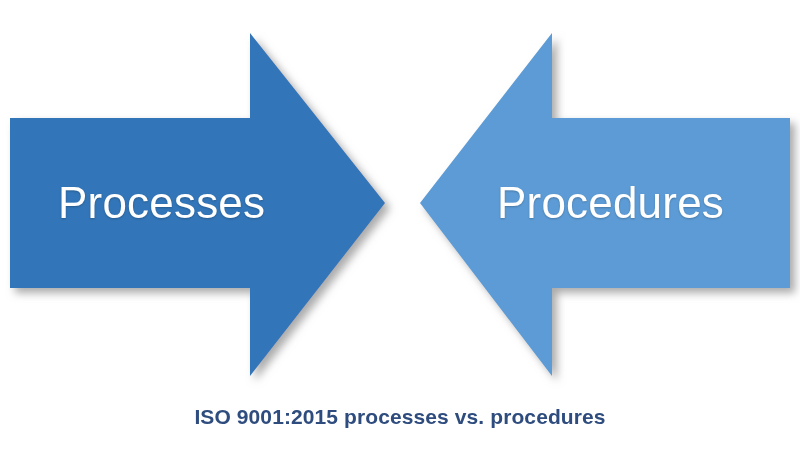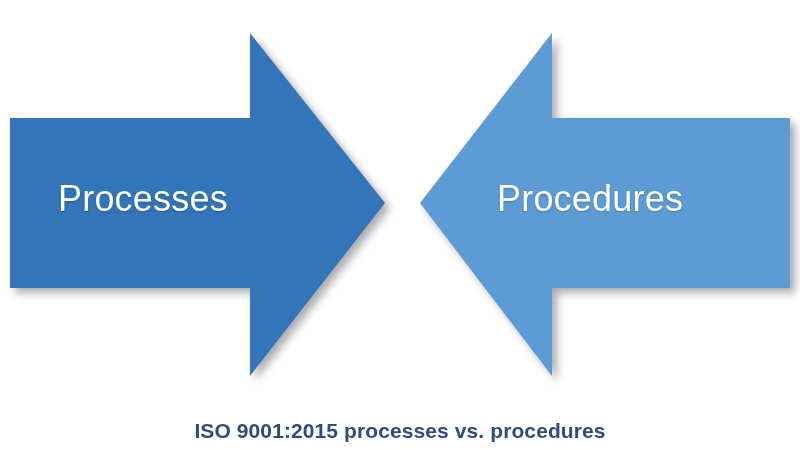--- a/index.html
+++ b/index.html
@@ -23,21 +23,21 @@
     position: absolute;
     left: 0;
     top: 0;
     width: 800px;
     height: 450px;
     display: block;
   }
   .arrow-label {
     position: absolute;
     font-family: "Liberation Sans", sans-serif;
-    font-size: 36px;
+    font-size: 44px;
     font-weight: 400;
     color: #ffffff;
     white-space: nowrap;
     line-height: 1;
     letter-spacing: 0.2px;
     text-shadow: 0 1px 2px rgba(0,0,0,0.22);
   }
   #label-processes {
     left: 58px;
     top: 181px;
@@ -51,21 +51,20 @@
     left: 0;
     top: 405px;
     width: 800px;
     text-align: center;
     font-family: "Liberation Sans", sans-serif;
     font-size: 21px;
     font-weight: bold;
     color: #2E4C7E;
     letter-spacing: 0.1px;
     white-space: nowrap;
-    margin-top: 14px;
   }
 </style>
 </head>
 <body>
 
 <div id="canvas" style="background: rgb(255, 255, 255);">
 
   <svg class="diagram-svg" viewBox="0 0 800 450" xmlns="http://www.w3.org/2000/svg">
     <defs>
       <filter id="softShadow" x="-25%" y="-25%" width="160%" height="160%">

